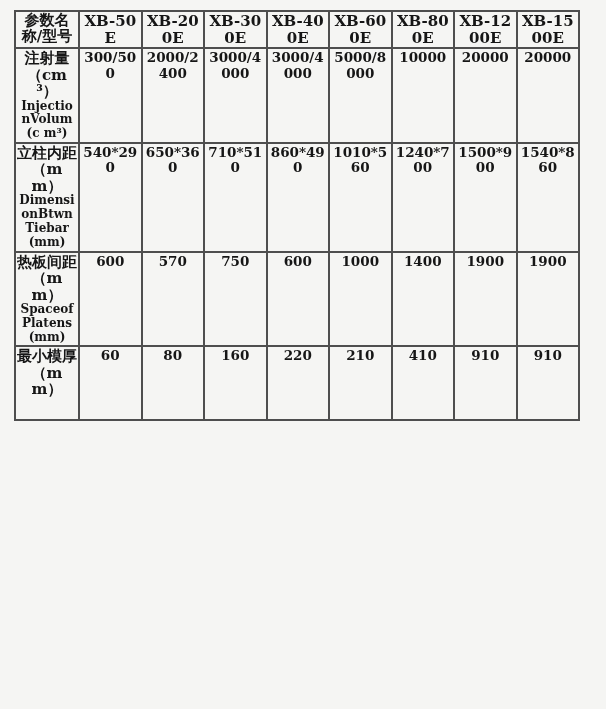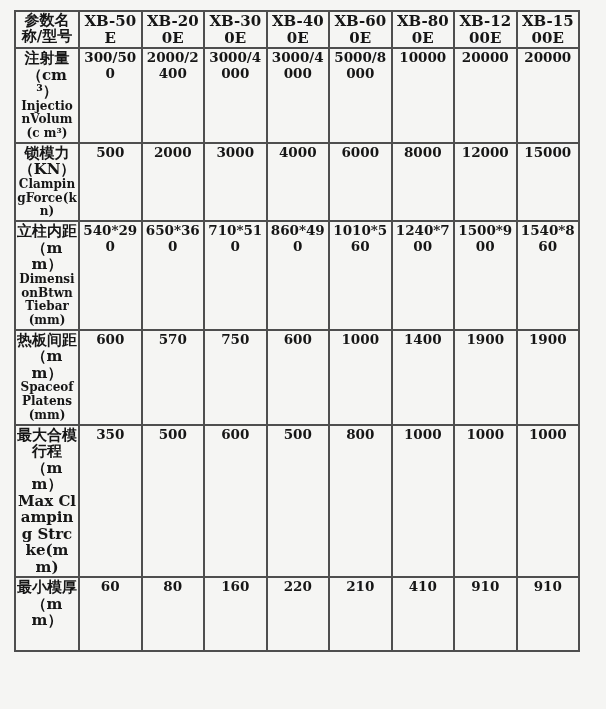--- a/index.html
+++ b/index.html
@@ -86,34 +86,20 @@
         <td class="val">300/500</td>
         <td class="val">2000/2400</td>
         <td class="val">3000/4000</td>
         <td class="val">3000/4000</td>
         <td class="val">5000/8000</td>
         <td class="val">10000</td>
         <td class="val">20000</td>
         <td class="val">20000</td>
       </tr>
 
-      <tr class="r2">
-        <td class="label">
-          <span class="zh">锁模力（KN）</span>
-          <span class="en">ClampingForce(kn)</span>
-        </td>
-        <td class="val">500</td>
-        <td class="val">2000</td>
-        <td class="val">3000</td>
-        <td class="val">4000</td>
-        <td class="val">6000</td>
-        <td class="val">8000</td>
-        <td class="val">12000</td>
-        <td class="val">15000</td>
-      </tr>
 
 
       <tr class="r4">
         <td class="label">
           <span class="zh">立柱内距（mm）</span>
           <span class="en">DimensionBtwnTiebar(mm)</span>
         </td>
         <td class="val">540*290</td>
         <td class="val">650*360</td>
         <td class="val">710*510</td>
@@ -132,34 +118,20 @@
         <td class="val">600</td>
         <td class="val">570</td>
         <td class="val">750</td>
         <td class="val">600</td>
         <td class="val">1000</td>
         <td class="val">1400</td>
         <td class="val">1900</td>
         <td class="val">1900</td>
       </tr>
 
-      <tr class="r6">
-        <td class="label">
-          <span class="zh">最大合模行程（mm）</span>
-          <span class="en en-lg">Max Clamping Strcke(mm)</span>
-        </td>
-        <td class="val">350</td>
-        <td class="val">500</td>
-        <td class="val">600</td>
-        <td class="val">500</td>
-        <td class="val">800</td>
-        <td class="val">1000</td>
-        <td class="val">1000</td>
-        <td class="val">1000</td>
-      </tr>
 
       <tr class="r7">
         <td class="label">
           <span class="zh">最小模厚（mm）</span>
 
         </td>
         <td class="val">60</td>
         <td class="val">80</td>
         <td class="val">160</td>
         <td class="val">220</td>

